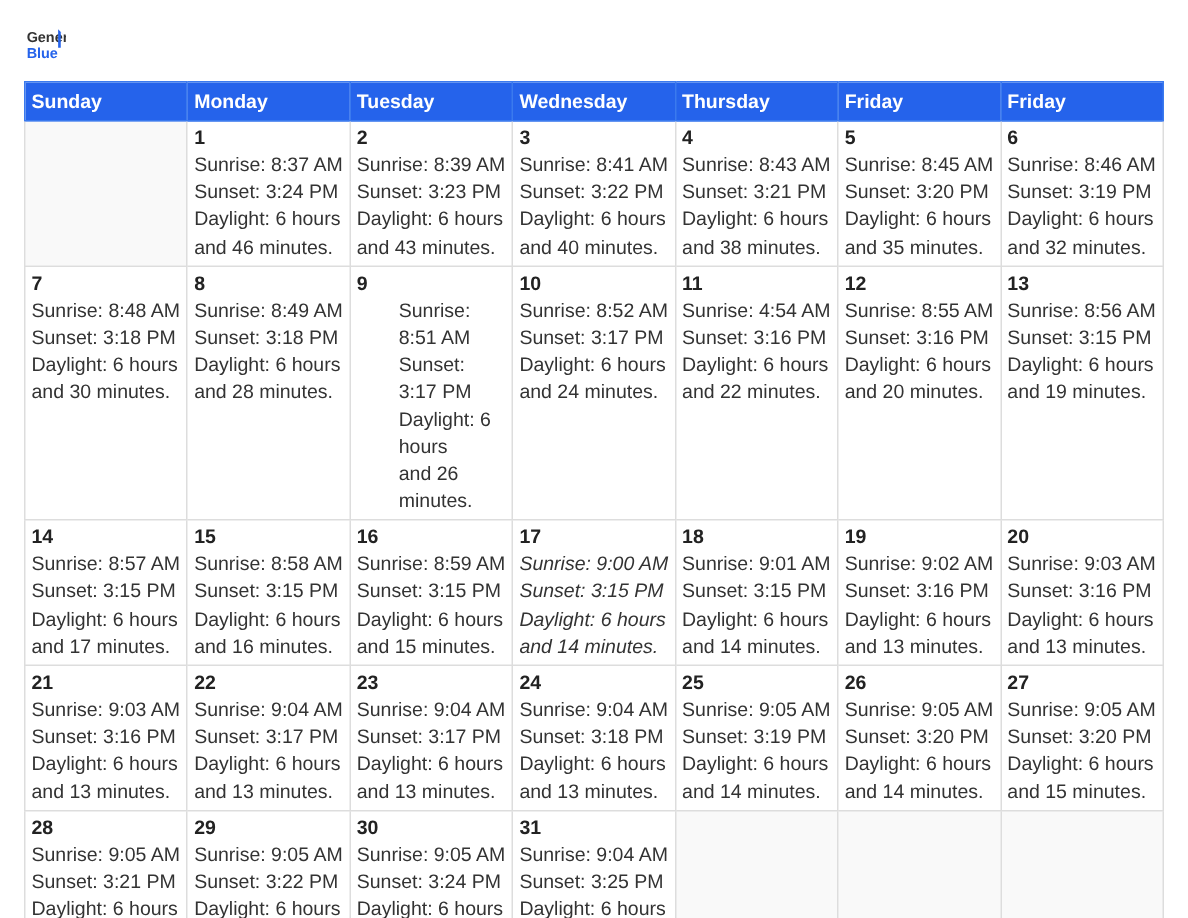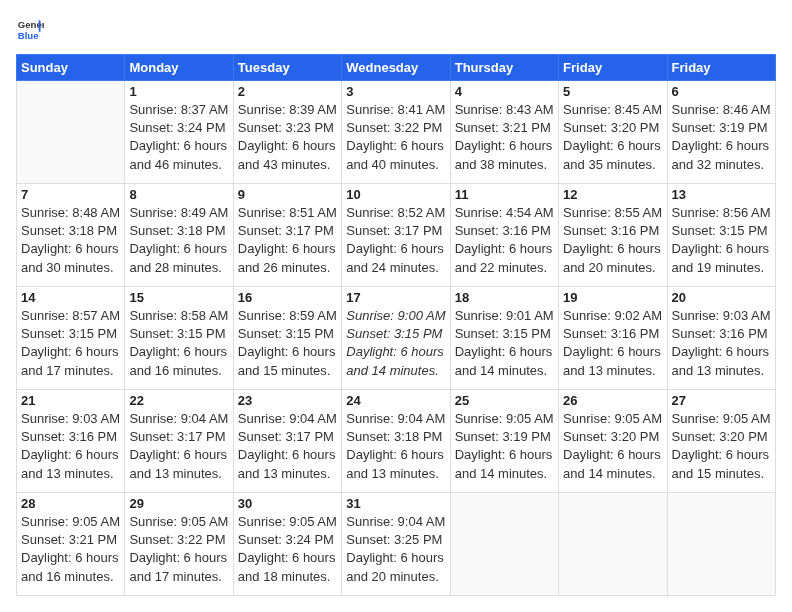--- a/index.html
+++ b/index.html
@@ -179,21 +179,21 @@
           </td>
           <td>
             <span class="day-number">8</span>
             <div class="day-info" style="white-space: pre-line;">Sunrise: 8:49 AM
 Sunset: 3:18 PM
 Daylight: 6 hours
 and 28 minutes.</div>
           </td>
           <td>
             <span class="day-number">9</span>
-            <div class="day-info" style="white-space: pre-line;">Sunrise: 8:51 AM
+            <div class="day-info" style="white-space: pre-line; margin-left: 28px;">Sunrise: 8:51 AM
 Sunset: 3:17 PM
 Daylight: 6 hours
 and 26 minutes.</div>
           </td>
           <td>
             <span class="day-number">10</span>
             <div class="day-info" style="white-space: pre-line;">Sunrise: 8:52 AM
 Sunset: 3:17 PM
 Daylight: 6 hours
 and 24 minutes.</div>

